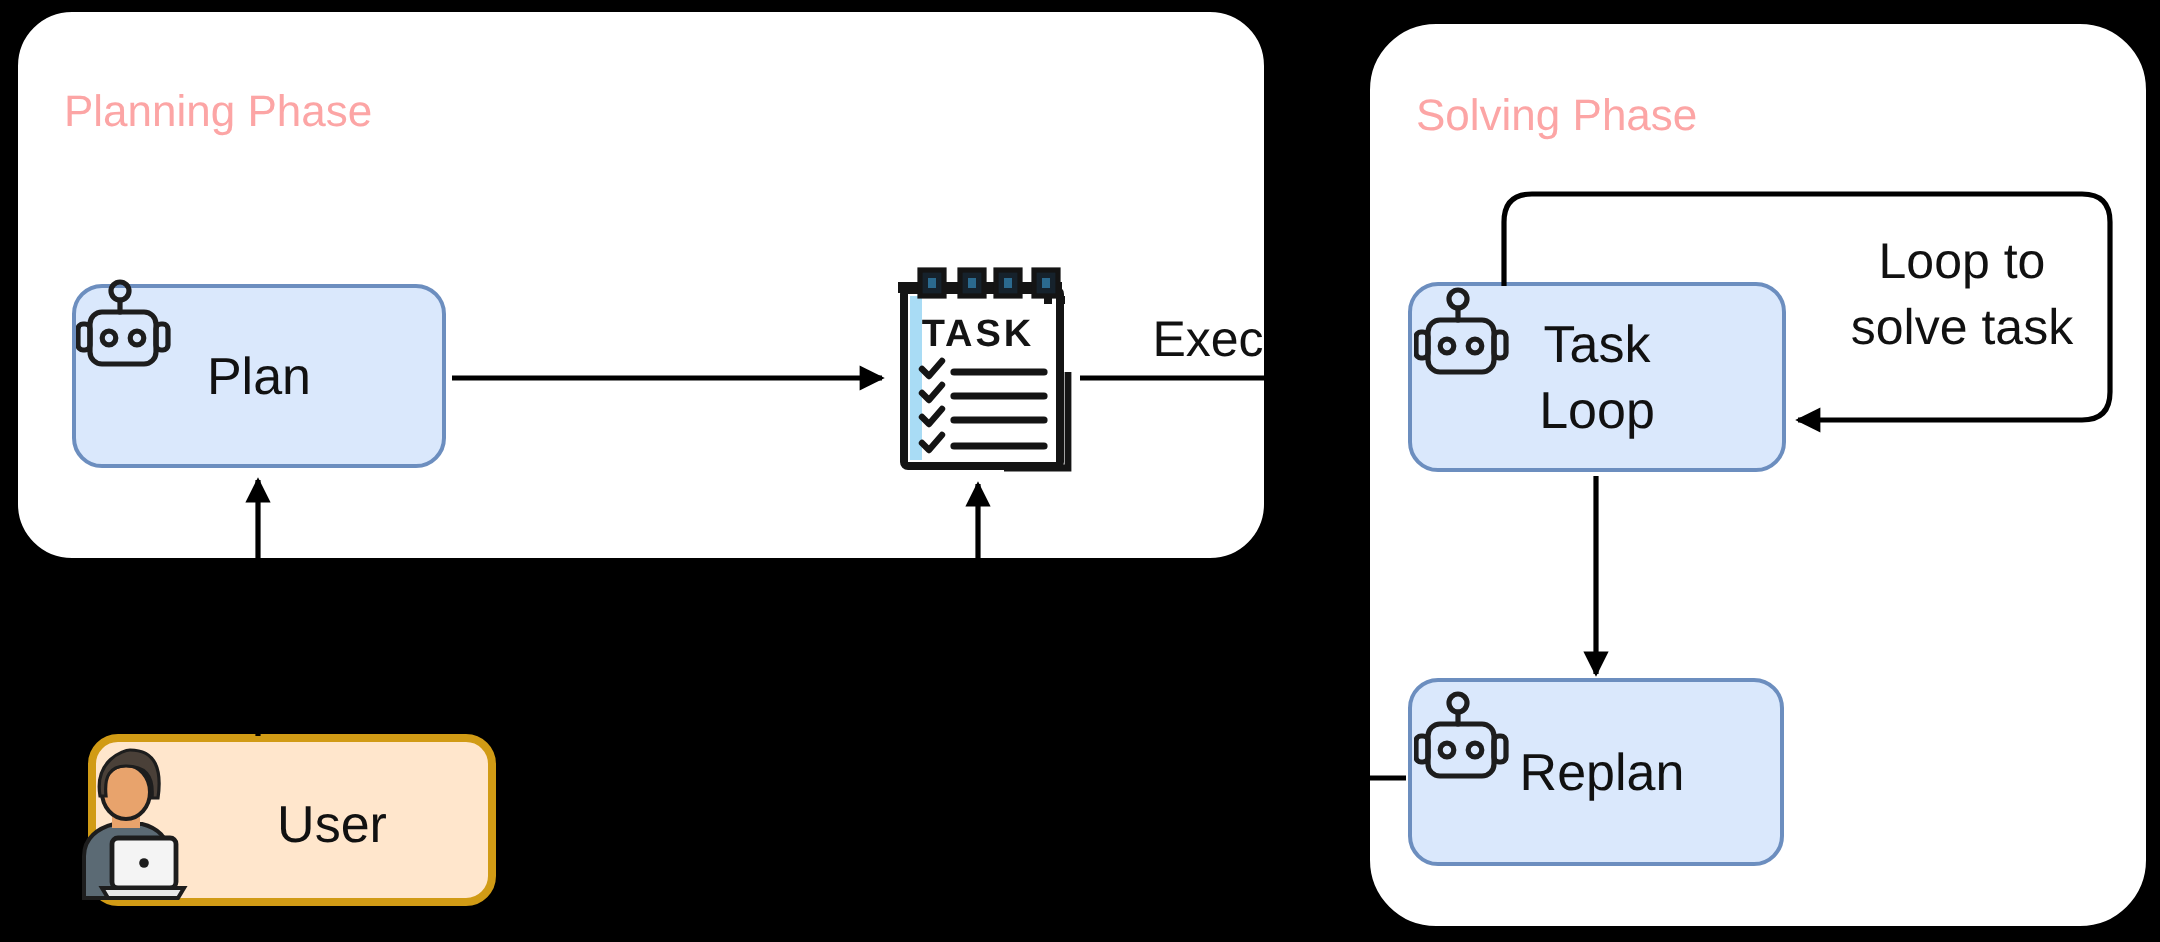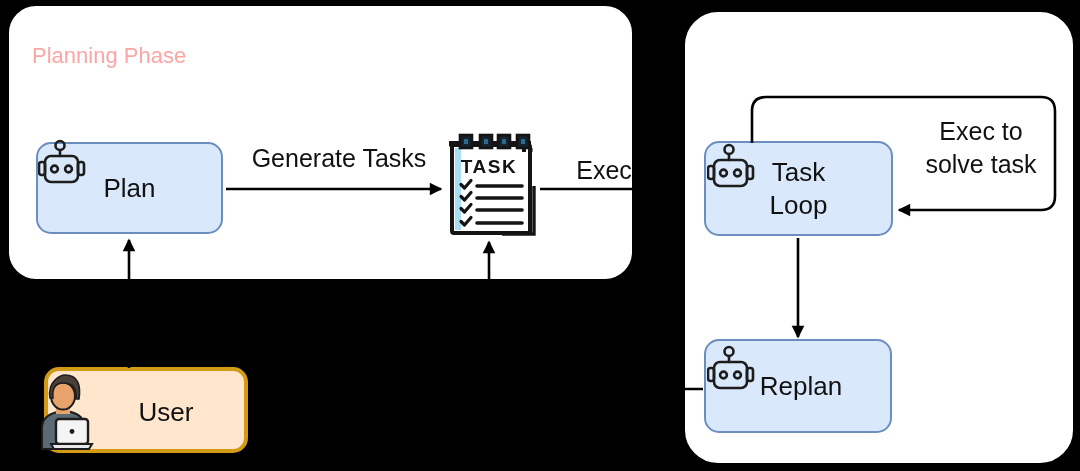--- a/index.html
+++ b/index.html
@@ -47,20 +47,21 @@
 </style>
 </head>
 <body>
 
 <div class="stage">
 
   <div class="panel planning"></div>
   <div class="panel solving"></div>
 
   <div class="panel-title title-planning">Planning Phase</div>
+  <div class="panel-title title-solving">Solving Phase</div>
 
   <div class="node agent node-plan">
     <span class="node-label">Plan</span>
   </div>
   <svg class="icon-abs" style="left:38px;top:139px;" width="52" height="48" viewBox="0 0 52 48">
     <g fill="none" stroke="#1d1d1d" stroke-width="2.6" stroke-linecap="round" stroke-linejoin="round">
       <circle cx="22" cy="6.5" r="4.5"></circle>
       <line x1="22" y1="11" x2="22" y2="17"></line>
       <rect x="7" y="17" width="33" height="26" rx="6"></rect>
       <circle cx="16.5" cy="30" r="3.4"></circle>
@@ -145,23 +146,22 @@
       <path d="M17,93.5 l3.5,3.5 l6.5,-7.5"></path>
     </g>
     <g stroke="#141414" stroke-width="3.6" stroke-linecap="round">
       <line x1="33" y1="58" x2="78" y2="58"></line>
       <line x1="33" y1="70" x2="78" y2="70"></line>
       <line x1="33" y1="82" x2="78" y2="82"></line>
       <line x1="33" y1="95" x2="78" y2="95"></line>
     </g>
   </svg>
 
-  <div class="edge-label lbl-generate">Generate Tasks</div>
   <div class="edge-label lbl-exec">Exec</div>
-  <div class="edge-label lbl-loop"><span>Exec to</span><br><span>solve task</span></div>
+  <div class="edge-label lbl-loop"><span>Loop to</span><br><span>solve task</span></div>
 
   <svg class="connectors" width="1080" height="471" viewBox="0 0 1080 471">
     <defs>
       <marker id="arrow" viewBox="0 0 10 10" refX="8.5" refY="5" markerWidth="18" markerHeight="14" orient="auto" markerUnits="userSpaceOnUse">
         <path d="M0.5,0.5 L9.5,5 L0.5,9.5 Z" fill="#000"></path>
       </marker>
     </defs>
     <g stroke="#000" stroke-width="2.6" fill="none">
       <path d="M226,189 L441,189" marker-end="url(#arrow)"></path>
       <path d="M540,189 L633,189"></path>

